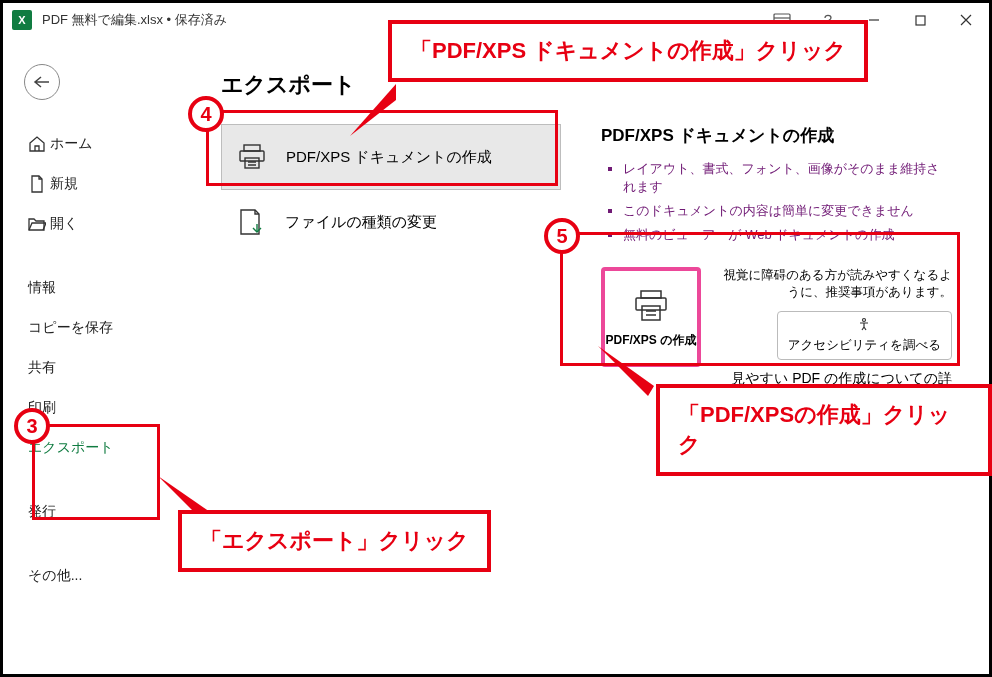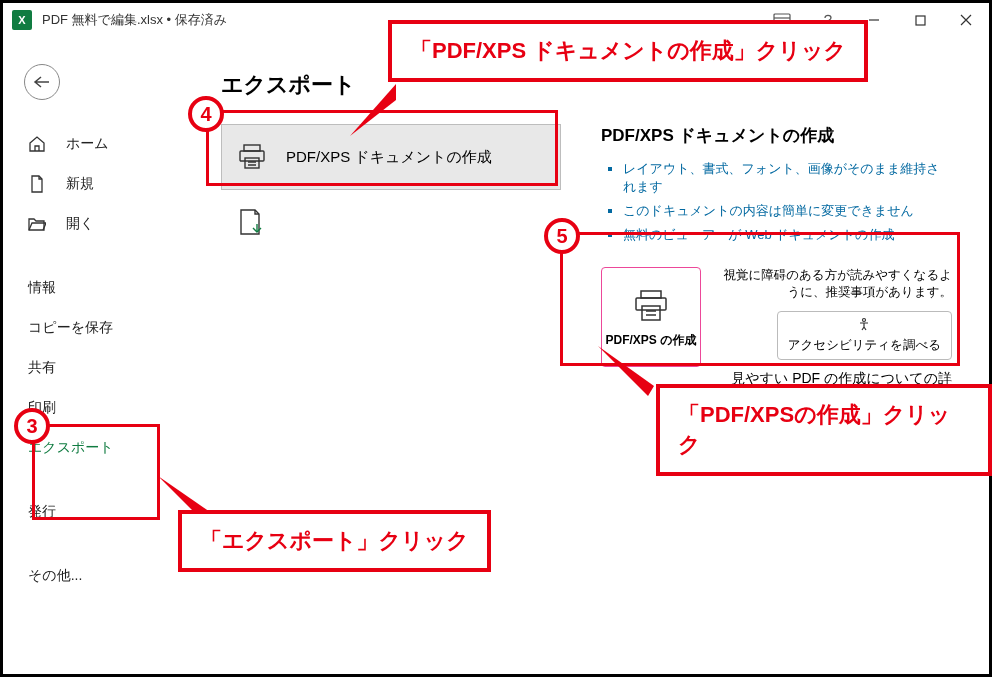--- a/index.html
+++ b/index.html
@@ -10,40 +10,40 @@
   .titlebar { height: 40px; display: flex; align-items: center; padding: 0 12px; font-size: 13px; color: #333; }
   .excel-logo { width: 20px; height: 20px; background: #107c41; border-radius: 2px; margin-right: 10px; display: flex; align-items: center; justify-content: center; color: #fff; font-size: 11px; font-weight: bold; }
   .title-text { flex: 1; }
   .win-controls { display: flex; gap: 18px; align-items: center; }
   .win-btn { width: 28px; height: 28px; display: flex; align-items: center; justify-content: center; color: #444; }
   
   
   .backstage { display: flex; height: calc(100% - 40px); }
   .sidebar { width: 200px; padding: 24px 0 0 0; display: flex; flex-direction: column; }
   .back-btn { width: 36px; height: 36px; border: 1px solid #888; border-radius: 50%; margin: 0 0 24px 24px; display: flex; align-items: center; justify-content: center; }
-  .nav-item { padding: 11px 24px 11px 28px; font-size: 14px; color: #222; display: flex; align-items: center; gap: 20px; cursor: pointer; }
+  .nav-item { padding: 11px 24px 11px 28px; font-size: 14px; color: #222; display: flex; align-items: center; gap: 4px; cursor: pointer; }
   .nav-item.active { border-left: 3px solid #107c41; padding-left: 25px; color: #107c41; }
   .nav-icon { width: 18px; height: 18px; flex-shrink: 0; }
   .nav-spacer { height: 24px; }
   
   .main { flex: 1; padding: 30px 40px 0 20px; border-left: 1px solid transparent; }
   .page-title { font-size: 22px; font-weight: 600; margin-bottom: 24px; }
   .export-row { display: flex; gap: 40px; }
   .export-options { width: 340px; }
   .opt { display: flex; align-items: center; gap: 18px; padding: 16px 14px; font-size: 15px; cursor: pointer; }
   .opt.selected { background: #e8e8e8; border: 1px solid #bdbdbd; }
   .opt-icon { width: 32px; height: 32px; flex-shrink: 0; }
   
   .right-panel { flex: 1; }
   .panel-title { font-size: 17px; font-weight: 700; margin-bottom: 10px; }
   .bullets { list-style: square; padding-left: 22px; margin-bottom: 20px; }
-  .bullets li { font-size: 13px; color: #0369a1; padding: 3px 0; }
+  .bullets li { font-size: 13px; color: #701a75; padding: 3px 0; }
   
   .box2col { display: flex; gap: 18px; align-items: flex-start; }
-  .create-btn { background: #fff; border: 1px solid #ec4899; border-radius: 4px; width: 100px; height: 100px; display: flex; flex-direction: column; align-items: center; justify-content: center; gap: 6px; font-size: 12px; font-weight: 600; cursor: pointer; text-align: center; }
+  .create-btn { background: #fff; border: 4px solid #ec4899; border-radius: 4px; width: 100px; height: 100px; display: flex; flex-direction: column; align-items: center; justify-content: center; gap: 6px; font-size: 12px; font-weight: 600; cursor: pointer; text-align: center; }
   .info-col { flex: 1; font-size: 12.5px; text-align: right; }
   .info-text { margin-bottom: 10px; }
   .acc-btn { border: 1px solid #bbb; background: #fff; border-radius: 4px; padding: 5px 10px; font-size: 12.5px; display: inline-flex; align-items: center; gap: 6px; cursor: pointer; margin-bottom: 10px; flex-direction: column; }
   .link { color: #000000; text-decoration: underline; font-size: 14px; cursor: pointer; }
   
   
   .anno-box { position: absolute; border: 3px solid #e70012; pointer-events: none; }
   .anno-label { position: absolute; border: 4px solid #e70012; background: #fff; color: #e70012; font-weight: 800; font-size: 22px; padding: 12px 18px; }
   .anno-circle { position: absolute; width: 36px; height: 36px; border: 4px solid #e70012; border-radius: 50%; background: #fff; color: #e70012; font-weight: 900; font-size: 20px; display: flex; align-items: center; justify-content: center; }
   
@@ -165,20 +165,21 @@
         </div>
         <div class="opt">
           <span class="opt-icon">
             <svg width="32" height="32" viewBox="0 0 32 32" stroke="#333" fill="none" stroke-width="1.4">
                 <path d="M6 4h14l4 4v20H6z"></path>
                 <path d="M20 4v4h4"></path>
                 <path d="M18 22l4 4 4-4" stroke="#107c41"></path>
                 <path d="M22 26v-8" stroke="#107c41"></path>
               </svg>
           </span>
+          <span>ファイルの種類の変更</span>
         </div>
       </div>
 
       <div class="right-panel">
         <div class="panel-title">PDF/XPS ドキュメントの作成</div>
         <ul class="bullets">
           <li>レイアウト、書式、フォント、画像がそのまま維持されます</li>
           <li>このドキュメントの内容は簡単に変更できません</li>
           <li>無料のビューアーが Web ドキュメントの作成</li>
         </ul>

